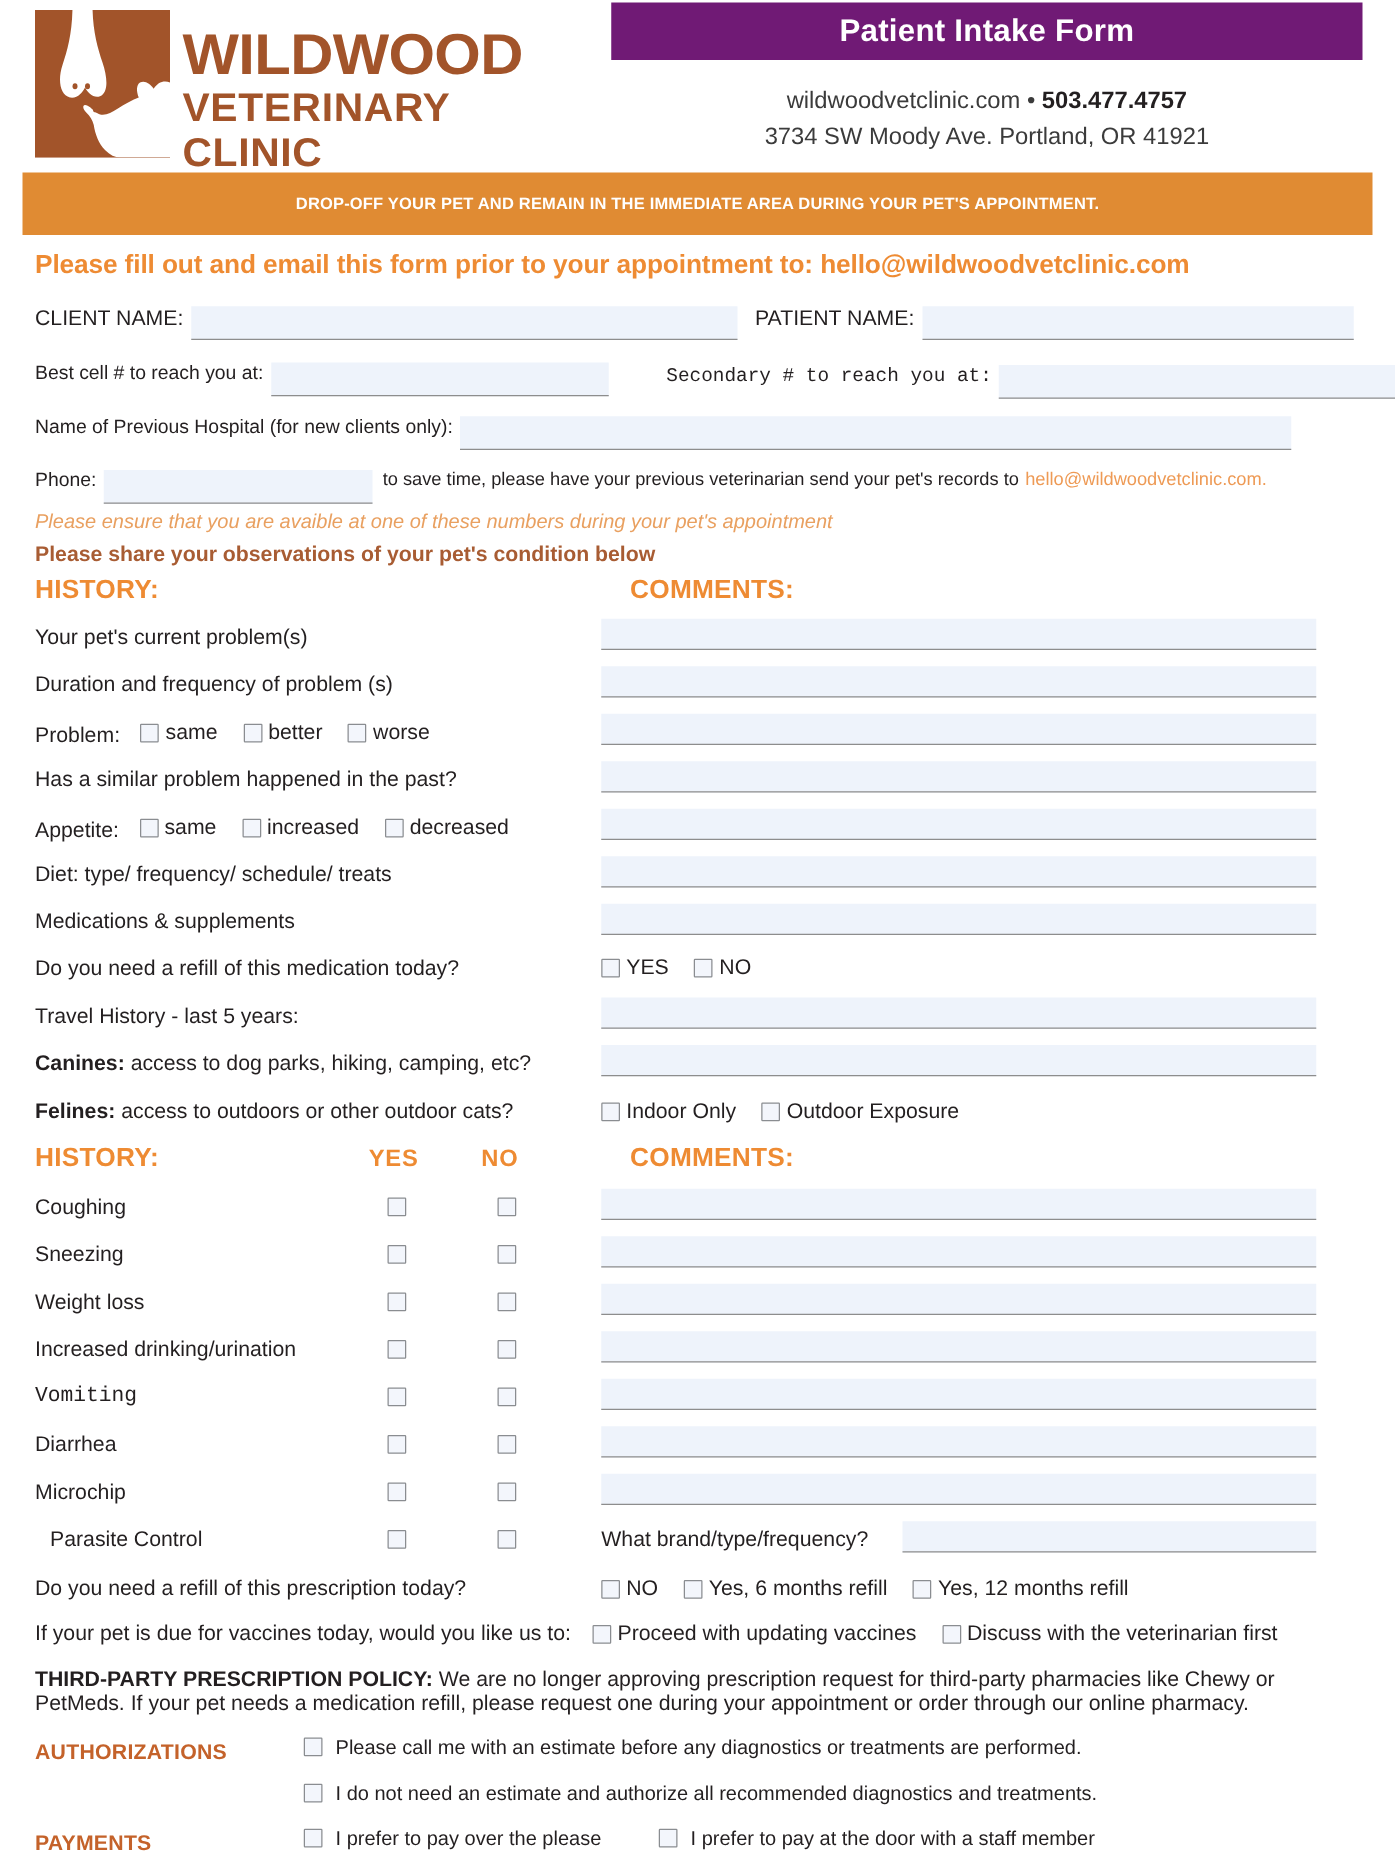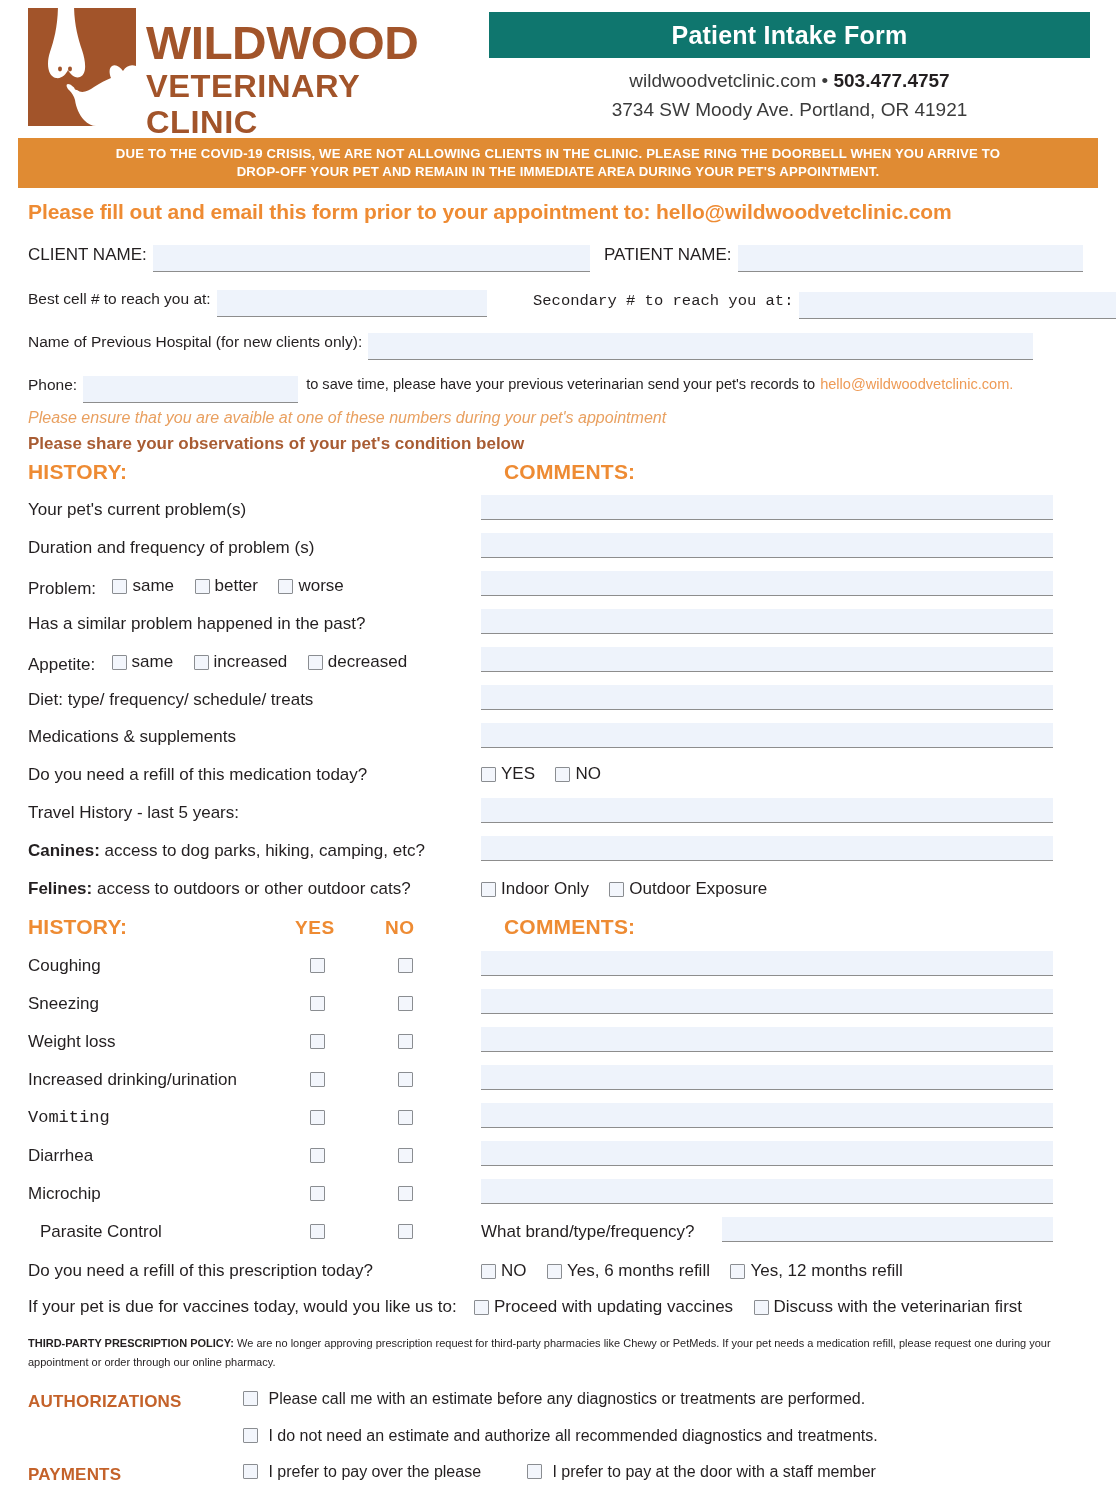--- a/index.html
+++ b/index.html
@@ -24,22 +24,22 @@
     color:#a2542a;line-height:50px;
     transform:scaleX(1.04);transform-origin:left center;
   }
   .logo-word2{
     font-family:"Liberation Sans", sans-serif;
     font-weight:bold;font-size:32px;letter-spacing:0.5px;
     color:#a2542a;line-height:36px;
     transform:scaleX(1.02);transform-origin:left center;
   }
   .title-bar{
-    position:absolute;left:489px;top:12px;width:601px;height:46px;
-    background:#0f766e;color:#ffffff;
+    position:absolute;left:489px;top:2px;width:601px;height:46px;
+    background:#701a75;color:#ffffff;
     display:flex;align-items:center;justify-content:center;
     font-weight:bold;font-size:25px;letter-spacing:0.2px;
   }
   .contact1{
     position:absolute;left:489px;top:70px;width:601px;
     text-align:center;font-size:19px;color:#3b3b3b;
   }
   .contact1 b{font-weight:bold;color:#231f20;}
   .contact2{
     position:absolute;left:489px;top:99px;width:601px;
@@ -97,21 +97,21 @@
 
   
   .cline{
     position:absolute;height:24px;background:#eef3fb;
     border-bottom:1.5px solid #8d8d8d;
   }
 
   
   .policy{
     position:absolute;left:28px;top:1334px;width:1060px;
-    font-size:11px;line-height:19px;color:#231f20;
+    font-size:17px;line-height:19px;color:#231f20;
   }
   .policy b{font-weight:bold;}
   .auth-label{
     position:absolute;font-weight:bold;font-size:17px;color:#c4622a;letter-spacing:0.2px;
   }
   .auth-opt{position:absolute;font-size:16px;color:#231f20;white-space:nowrap;}
 </style>
 </head>
 <body>
 
@@ -142,21 +142,20 @@
 
     <div class="contact1">
       <span>wildwoodvetclinic.com</span>
       <span>•</span>
       <b>503.477.4757</b>
     </div>
     <div class="contact2">3734 SW Moody Ave. Portland, OR 41921</div>
   </div>
 
   <div class="covid">
-    <div>DUE TO THE COVID-19 CRISIS, WE ARE NOT ALLOWING CLIENTS IN THE CLINIC. PLEASE RING THE DOORBELL WHEN YOU ARRIVE TO</div>
     <div>DROP-OFF YOUR PET AND REMAIN IN THE IMMEDIATE AREA DURING YOUR PET'S APPOINTMENT.</div>
   </div>
 
   <div class="email-notice">Please fill out and email this form prior to your appointment to: hello@wildwoodvetclinic.com</div>
 
   <div class="row" style="left:28px;top:245px;">
     <span class="lbl">CLIENT NAME:</span>
     <span class="fieldbox" style="width:437px;margin-left:6px;"></span>
   </div>
   <div class="row" style="left:604px;top:245px;">

